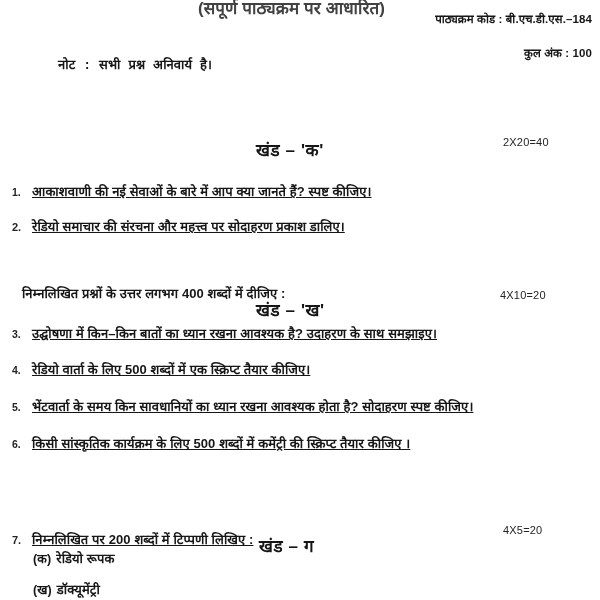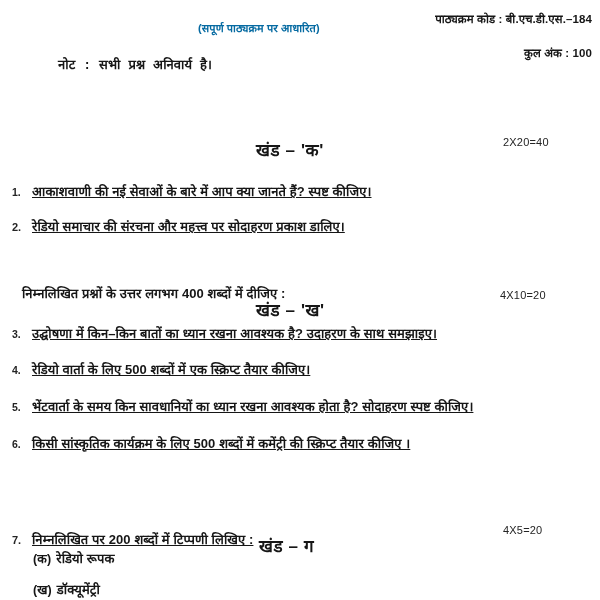--- a/index.html
+++ b/index.html
@@ -31,23 +31,22 @@
   .dev {
     font-family: "Liberation Sans", "DejaVu Sans", sans-serif;
     font-weight: 600;
     letter-spacing: 0.1px;
     color: #141414;
   }
   
   #subtitle-line {
     top: -1px;
     left: 198px;
-    font-size: 11px;
-    color: #0369a1;
-    margin-top: 23px;
+    font-size: 17px;
+    color: #404040;
   }
   .hdr-right {
     text-align: right;
     font-size: 11.5px;
     right: 8px;
   }
   #course-code-line { top: 13px; }
   #assignment-code-line { top: 30px; }
   #total-marks-line { top: 47px; }
 

